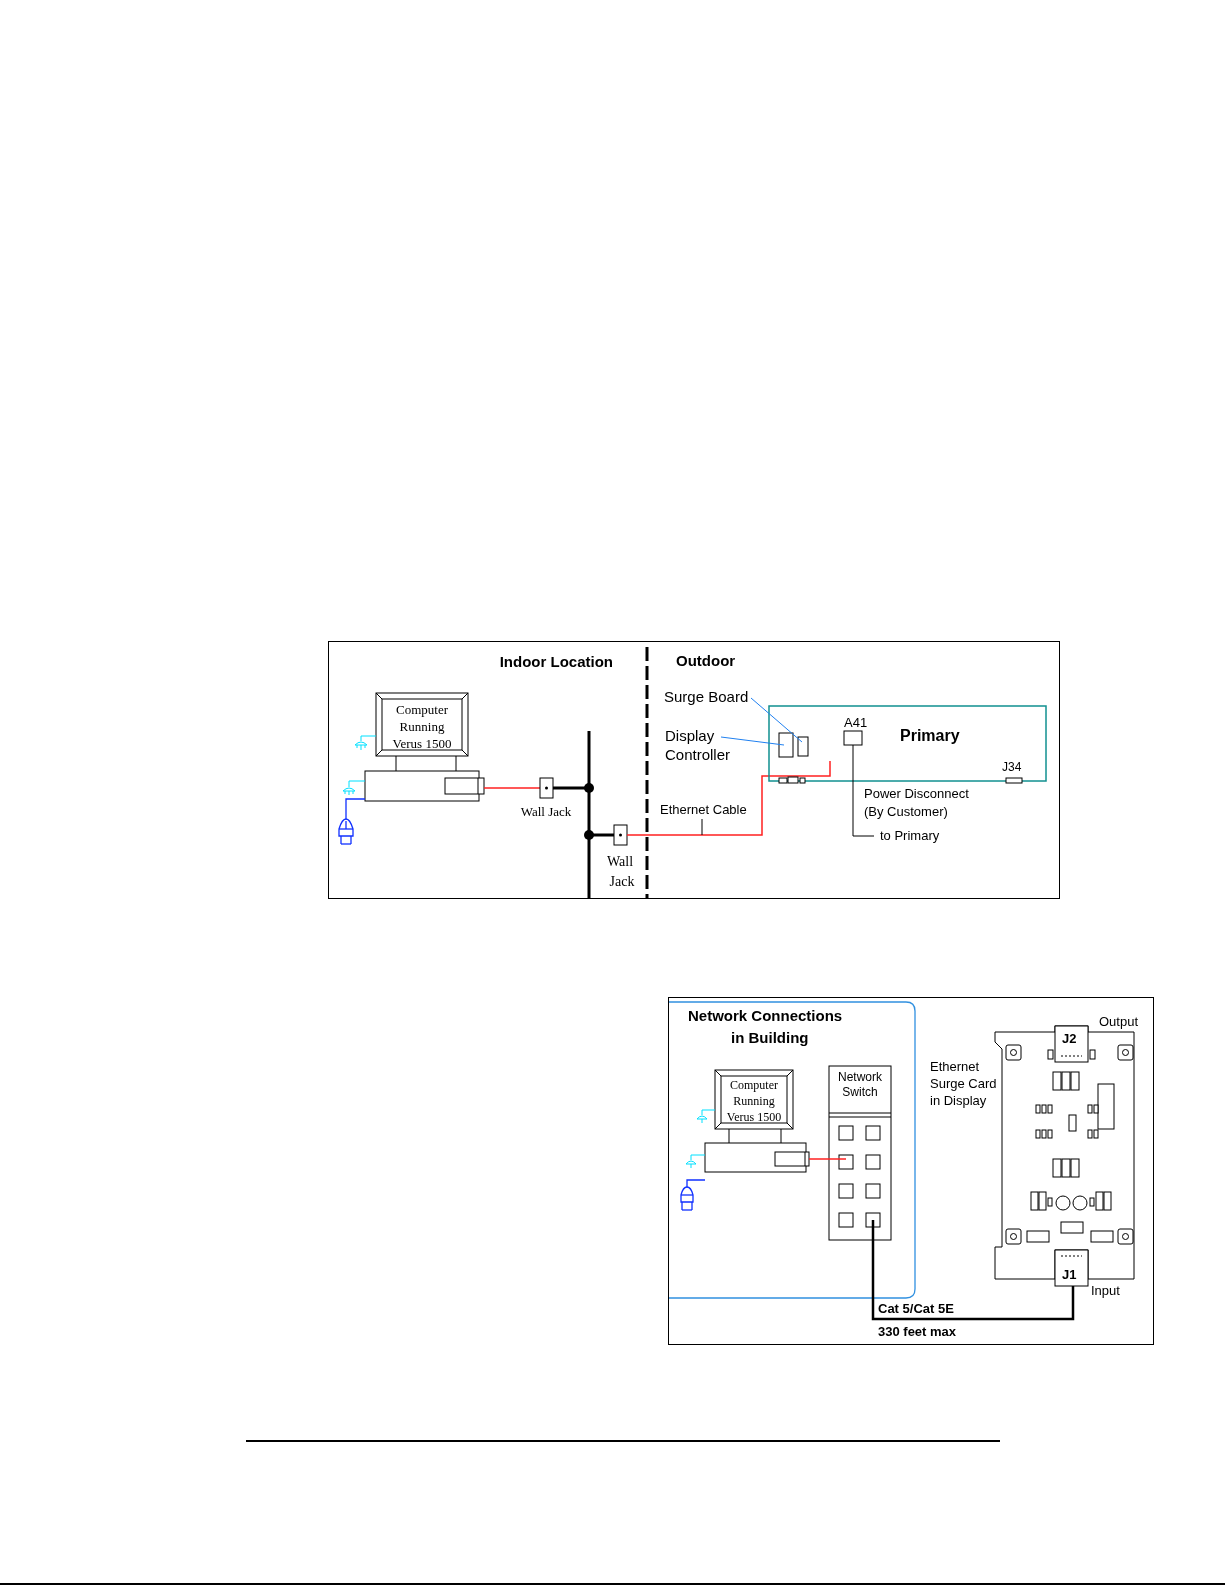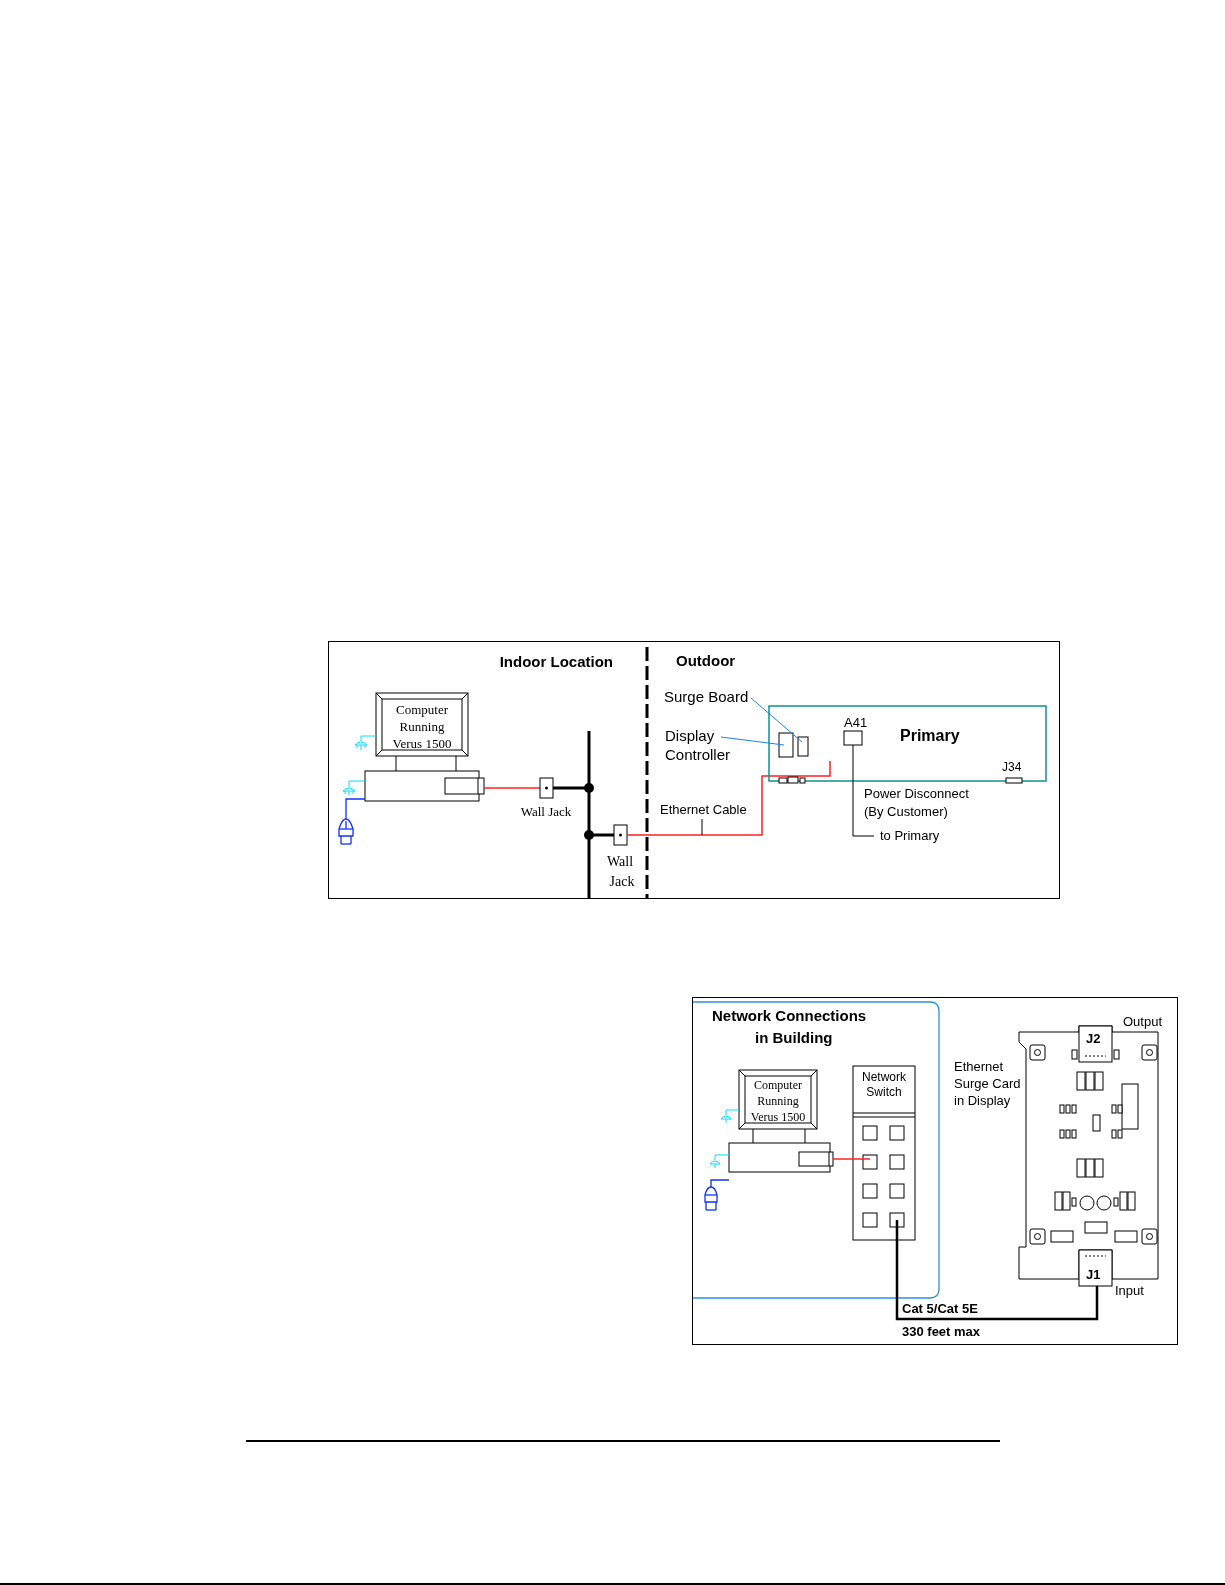--- a/index.html
+++ b/index.html
@@ -1,19 +1,19 @@
 <!DOCTYPE html>
 <html><head>
   <meta charset="utf-8">
   <style>
     html, body { margin: 0; padding: 0; background: #ffffff; }
     body { width: 1225px; height: 1585px; position: relative; overflow: hidden; font-family: "Liberation Sans", sans-serif; }
     .fig { position: absolute; background: #fff; }
     #fig1 { left: 328px; top: 641px; width: 732px; height: 258px; }
-    #fig2 { left: 692px; top: 997px; width: 486px; height: 348px; }
+    #fig2 { left: 668px; top: 997px; width: 486px; height: 348px; }
     svg { display: block; }
     svg text { font-family: "Liberation Sans", sans-serif; }
     svg text.serif { font-family: "Liberation Serif", serif; }
     .rule { position: absolute; left: 246px; top: 1440px; width: 754px; height: 0; border-top: 2px solid #000; }
     .bottom-edge { position: absolute; left: 0; top: 1583px; width: 1225px; height: 0; border-top: 2px solid #000; }
   </style>
 </head>
 <body>
 
 <div id="fig1" class="fig">

